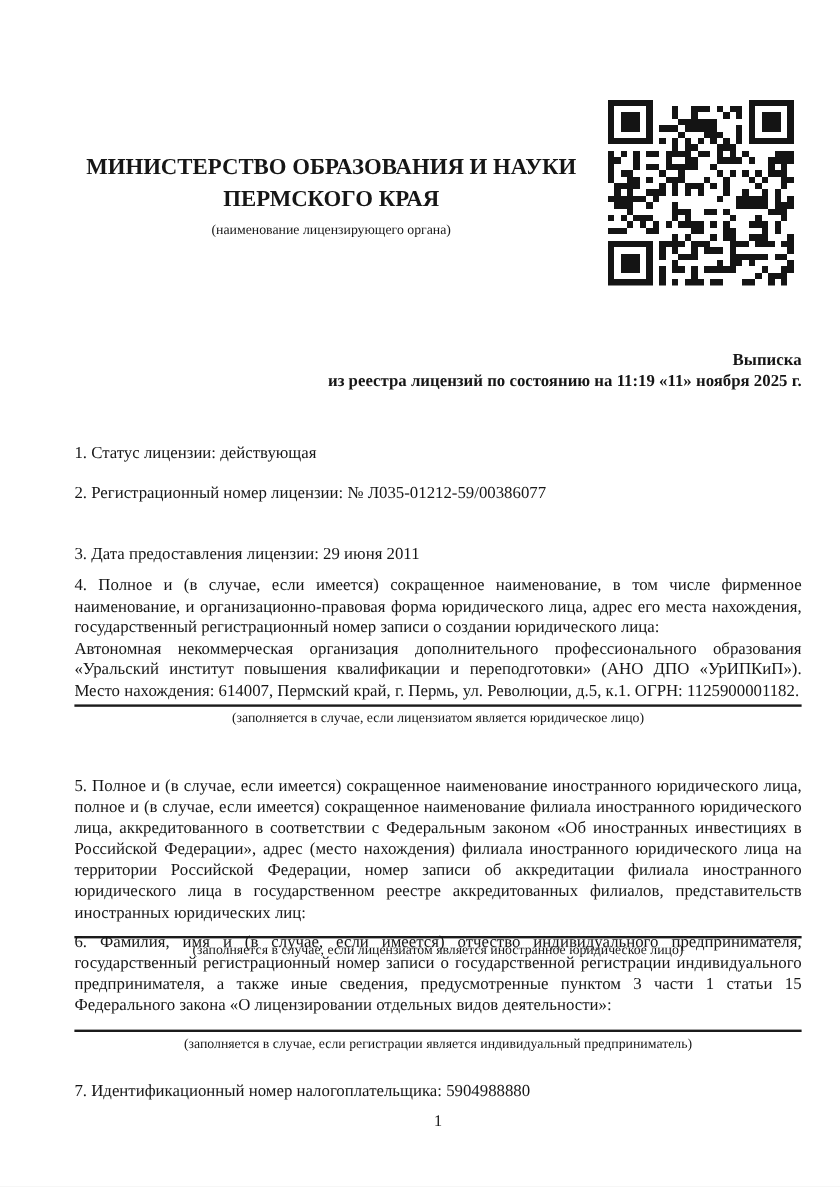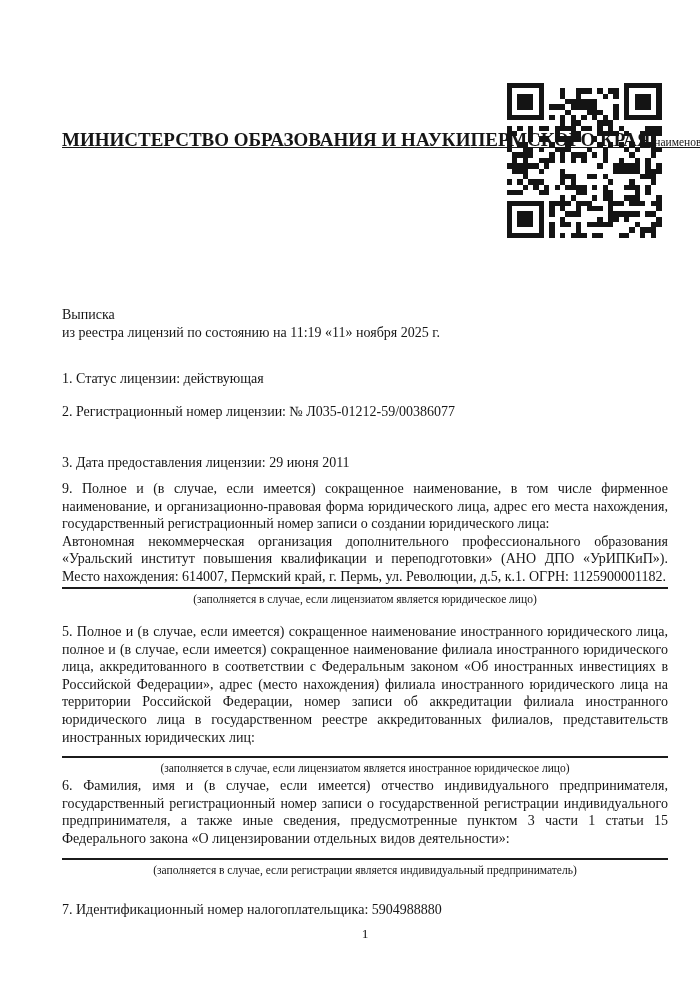--- a/index.html
+++ b/index.html
@@ -7,35 +7,35 @@
     position:relative;
     width:700px;height:989px;
     margin:0 auto;
     background:#ffffff;
     font-family:"Liberation Serif","DejaVu Serif",serif;
     color:#161616;
     overflow:hidden;
   }
   .ministry{
     position:absolute;top:126px;left:62px;width:428px;
-    display:flex;flex-direction:row;align-items:center;text-decoration:underline;
+    display:flex;flex-direction:column;align-items:center;
   }
   .ministry-line{
     font-weight:700;font-size:19px;line-height:27px;white-space:nowrap;
   }
   .ministry-note{
     font-size:11.5px;line-height:14px;margin-top:5px;white-space:nowrap;
   }
   .qr-box{
     position:absolute;top:83px;left:505px;width:158px;height:155px;
   }
   .qr-box svg{width:100%;height:100%;display:block;}
   .doc-title{
-    position:absolute;top:306px;left:62px;width:606px;
-    text-align:left;font-size:14px;line-height:18px;
+    position:absolute;top:292px;left:62px;width:606px;
+    text-align:right;font-size:14px;line-height:18px;font-weight:bold;
   }
   .item{
     position:absolute;left:62px;width:606px;
     font-size:14px;line-height:19px;
   }
   .para{
     text-align:justify;line-height:17.6px;
     text-justify:inter-word;
   }
   .rule{
@@ -46,21 +46,21 @@
   }
   .item1-note{margin-top:3px;padding-right:55px;}
   .page-number{
     position:absolute;top:926px;left:62px;width:606px;
     text-align:center;font-size:13.5px;
   }
   .t1{top:369px}
   .t2{top:402px}
   .t3{top:453px}
   .t4{top:480px}
-  .t5{top:623px}
+  .t5{top:647px}
   .t6{top:777px}
   .t7{top:900px}
   .rule-m5{margin-top:10px}
   .rule-m6{margin-top:11px}
   .rule-m4{margin-top:1px}
 </style>
 </head>
 <body>
 
 <div class="page">
@@ -476,21 +476,21 @@
 
   <div class="item t2">
     <div>2. Регистрационный номер лицензии: № Л035-01212-59/00386077</div>
   </div>
 
   <div class="item t3">
     <div>3. Дата предоставления лицензии: 29 июня 2011</div>
   </div>
 
   <div class="item t4">
-    <div class="para">9. Полное и (в случае, если имеется) сокращенное наименование, в том числе фирменное наименование, и организационно-правовая форма юридического лица, адрес его места нахождения, государственный регистрационный номер записи о создании юридического лица:</div>
+    <div class="para">4. Полное и (в случае, если имеется) сокращенное наименование, в том числе фирменное наименование, и организационно-правовая форма юридического лица, адрес его места нахождения, государственный регистрационный номер записи о создании юридического лица:</div>
     <div class="para">Автономная некоммерческая организация дополнительного профессионального образования «Уральский институт повышения квалификации и переподготовки» (АНО ДПО «УрИПКиП»). Место нахождения: 614007, Пермский край, г. Пермь, ул. Революции, д.5, к.1. ОГРН: 1125900001182.</div>
     <div class="rule rule-m4"></div>
     <div class="fill-note">(заполняется в случае, если лицензиатом является юридическое лицо)</div>
   </div>
 
   <div class="item t5">
     <div class="para">5. Полное и (в случае, если имеется) сокращенное наименование иностранного юридического лица, полное и (в случае, если имеется) сокращенное наименование филиала иностранного юридического лица, аккредитованного в соответствии с Федеральным законом «Об иностранных инвестициях в Российской Федерации», адрес (место нахождения) филиала иностранного юридического лица на территории Российской Федерации, номер записи об аккредитации филиала иностранного юридического лица в государственном реестре аккредитованных филиалов, представительств иностранных юридических лиц:</div>
     <div class="rule rule-m5"></div>
     <div class="fill-note">(заполняется в случае, если лицензиатом является иностранное юридическое лицо)</div>
   </div>

